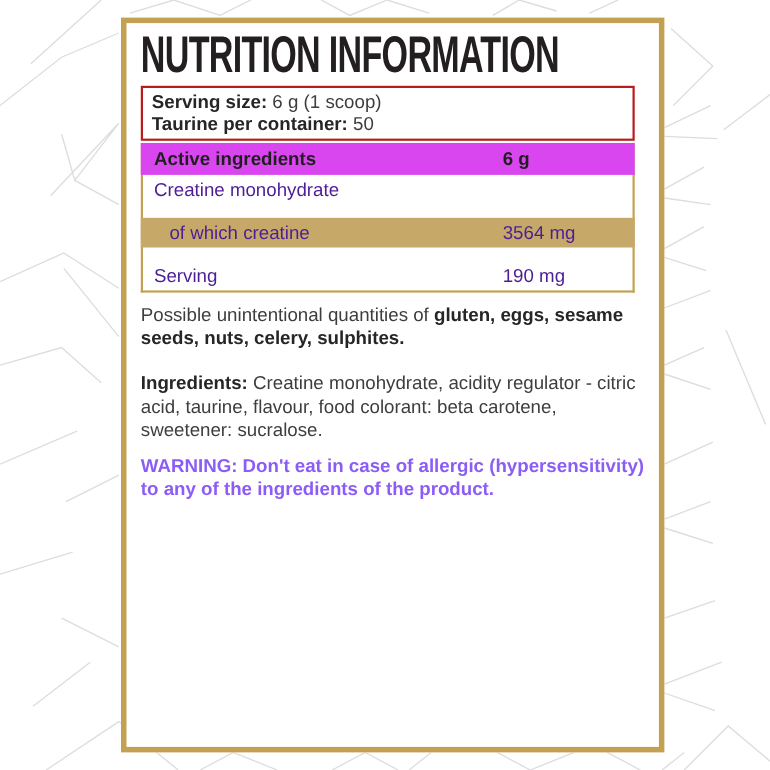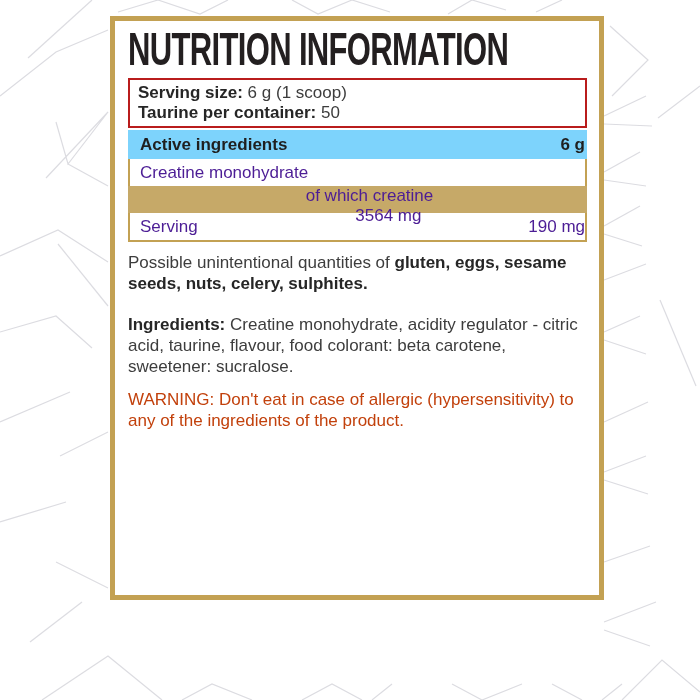--- a/index.html
+++ b/index.html
@@ -9,24 +9,24 @@
     width: 700px; height: 700px;
     background: #ffffff;
     font-family: "Liberation Sans", sans-serif;
     overflow: hidden;
   }
   .bg-pattern {
     position: absolute; left: 0; top: 0; width: 700px; height: 700px;
   }
   .label-box {
     position: absolute; left: 110px; top: 16px;
-    width: 494px; height: 584px;
+    width: 494px; height: 668px;
     background: #ffffff;
     border: 5px solid #c3a153;
-    padding: 4px 12px 0 13px;
+    padding: 4px 22px 0 13px;
   }
   .title {
     font-weight: 800;
     font-size: 47px;
     line-height: 48px;
     height: 48px;
     letter-spacing: -1px;
     color: #231f20;
     white-space: nowrap;
     transform: scaleX(0.66);
@@ -43,35 +43,35 @@
   .serving-box b, .para b { color: #262626; }
   .ing-table { margin-top: 2px; border: 0 solid #c3a153; border-width: 0 2px 2px 2px; }
   .t-row {
     display: flex; align-items: center;
     height: 27px;
     padding: 0 0 0 10px;
     font-size: 17px;
     color: #4c1d95;
   }
   .t-row .name { flex: 1; }
-  .t-row .amount { width: 118px; text-align: right; }
-  .t-row.header { background: #7dd3fc; font-weight: bold; color: #1f1f1f; margin: 0 -2px; padding: 0 2px 0 12px; height: 29px; }
+  .t-row .amount { width: 118px; }
+  .t-row.header { background: #d946ef; font-weight: bold; color: #1f1f1f; margin: 0 -2px; padding: 0 2px 0 12px; height: 29px; }
   .t-row.header .amount { width: 118px; }
-  .t-row.gold { background: #c6a968; margin: 0 -2px; padding: 0 2px 0 12px; flex-direction: column; }
+  .t-row.gold { background: #c6a968; margin: 12px -2px; padding: 0 2px 0 12px; }
   .t-row.gold .name { padding-left: 14px; }
   .para {
     font-size: 17px;
     line-height: 21px;
     color: #3d3d3d;
     width: 462px;
   }
   .para.first { margin-top: 20px; }
   .para.mid   { margin-top: 10px; }
   .para.last  { margin-top: 13px; }
-  .para.bold  { font-weight: normal; color: #c2410c; margin-top: 12px; }
+  .para.bold  { font-weight: bold; color: #8b5cf6; margin-top: 12px; }
 </style>
 </head>
 <body>
 
 <svg class="bg-pattern" viewBox="0 0 700 700" xmlns="http://www.w3.org/2000/svg">
   <g stroke="#dcdce1" stroke-width="1.2" fill="none">
     <polyline points="92,0 28,58"></polyline>
     <polyline points="118,12 158,0 200,14 228,0"></polyline>
     <polyline points="292,0 318,14 352,0 390,12"></polyline>
     <polyline points="448,14 472,0 506,10"></polyline>

